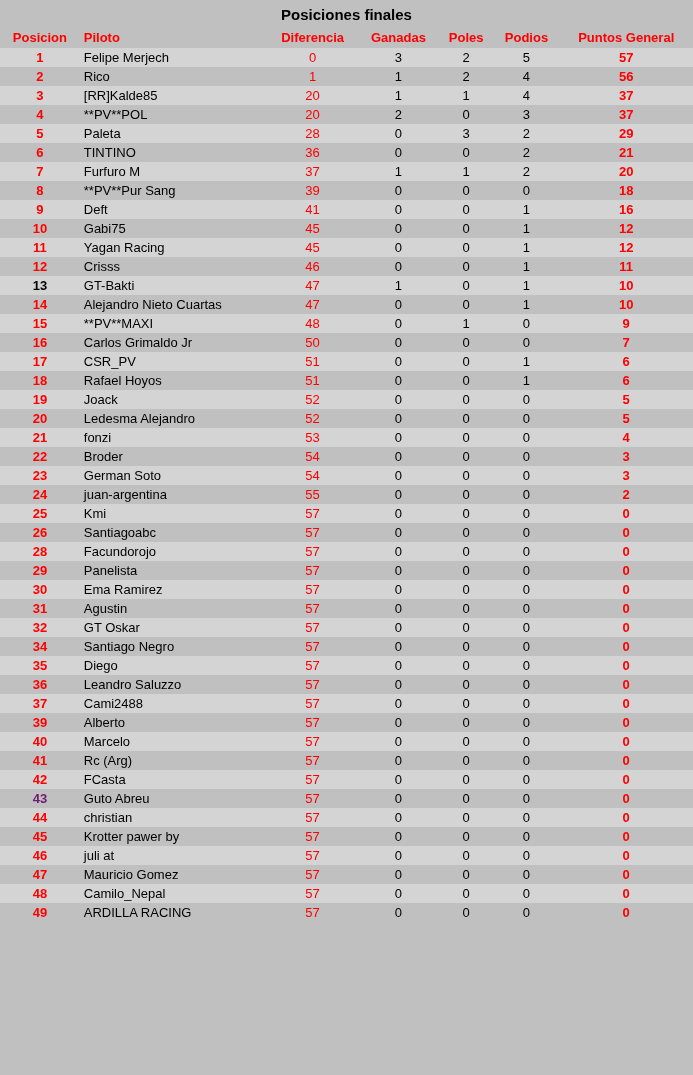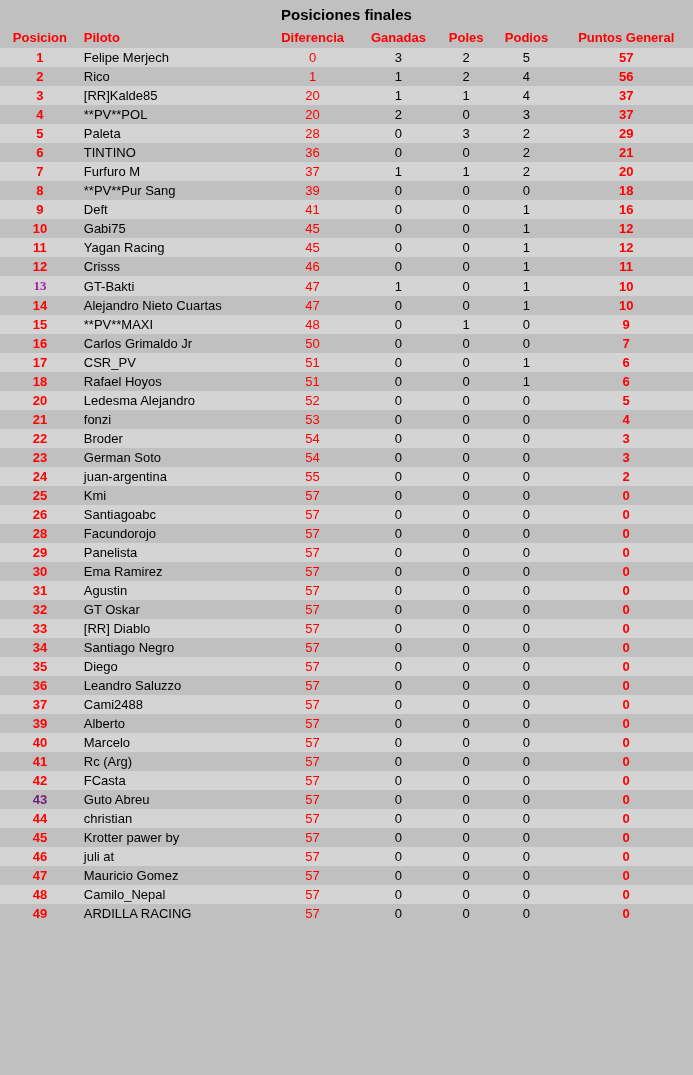--- a/index.html
+++ b/index.html
@@ -174,21 +174,21 @@
         <tr>
           <td style="font-weight: bold; color: red;">12</td>
           <td>Crisss</td>
           <td style="color: red;">46</td>
           <td>0</td>
           <td>0</td>
           <td>1</td>
           <td style="font-weight: bold; color: red;">11</td>
         </tr>
         <tr>
-          <td style="font-weight: bold; color: #a21caf; font-family: Liberation Serif, serif;">13</td>
+          <td style="font-weight: bold; color: #000000;">13</td>
           <td>GT-Bakti</td>
           <td style="color: red;">47</td>
           <td>1</td>
           <td>0</td>
           <td>1</td>
           <td style="font-weight: bold; color: red;">10</td>
         </tr>
         <tr>
           <td style="font-weight: bold; color: red;">14</td>
           <td>Alejandro Nieto Cuartas</td>
@@ -228,20 +228,29 @@
         <tr>
           <td style="font-weight: bold; color: red;">18</td>
           <td>Rafael Hoyos</td>
           <td style="color: red;">51</td>
           <td>0</td>
           <td>0</td>
           <td>1</td>
           <td style="font-weight: bold; color: red;">6</td>
         </tr>
         <tr>
+          <td style="font-weight: bold; color: red;">19</td>
+          <td>Joack</td>
+          <td style="color: red;">52</td>
+          <td>0</td>
+          <td>0</td>
+          <td>0</td>
+          <td style="font-weight: bold; color: red;">5</td>
+        </tr>
+        <tr>
           <td style="font-weight: bold; color: red;">20</td>
           <td>Ledesma Alejandro</td>
           <td style="color: red;">52</td>
           <td>0</td>
           <td>0</td>
           <td>0</td>
           <td style="font-weight: bold; color: red;">5</td>
         </tr>
         <tr>
           <td style="font-weight: bold; color: red;">21</td>
@@ -329,29 +338,20 @@
           <td>Agustin</td>
           <td style="color: red;">57</td>
           <td>0</td>
           <td>0</td>
           <td>0</td>
           <td style="font-weight: bold; color: red;">0</td>
         </tr>
         <tr>
           <td style="font-weight: bold; color: red;">32</td>
           <td>GT Oskar</td>
-          <td style="color: red;">57</td>
-          <td>0</td>
-          <td>0</td>
-          <td>0</td>
-          <td style="font-weight: bold; color: red;">0</td>
-        </tr>
-        <tr>
-          <td style="font-weight: bold; color: red;">33</td>
-          <td>[RR] Diablo</td>
           <td style="color: red;">57</td>
           <td>0</td>
           <td>0</td>
           <td>0</td>
           <td style="font-weight: bold; color: red;">0</td>
         </tr>
         <tr>
           <td style="font-weight: bold; color: red;">34</td>
           <td>Santiago Negro</td>
           <td style="color: red;">57</td>

